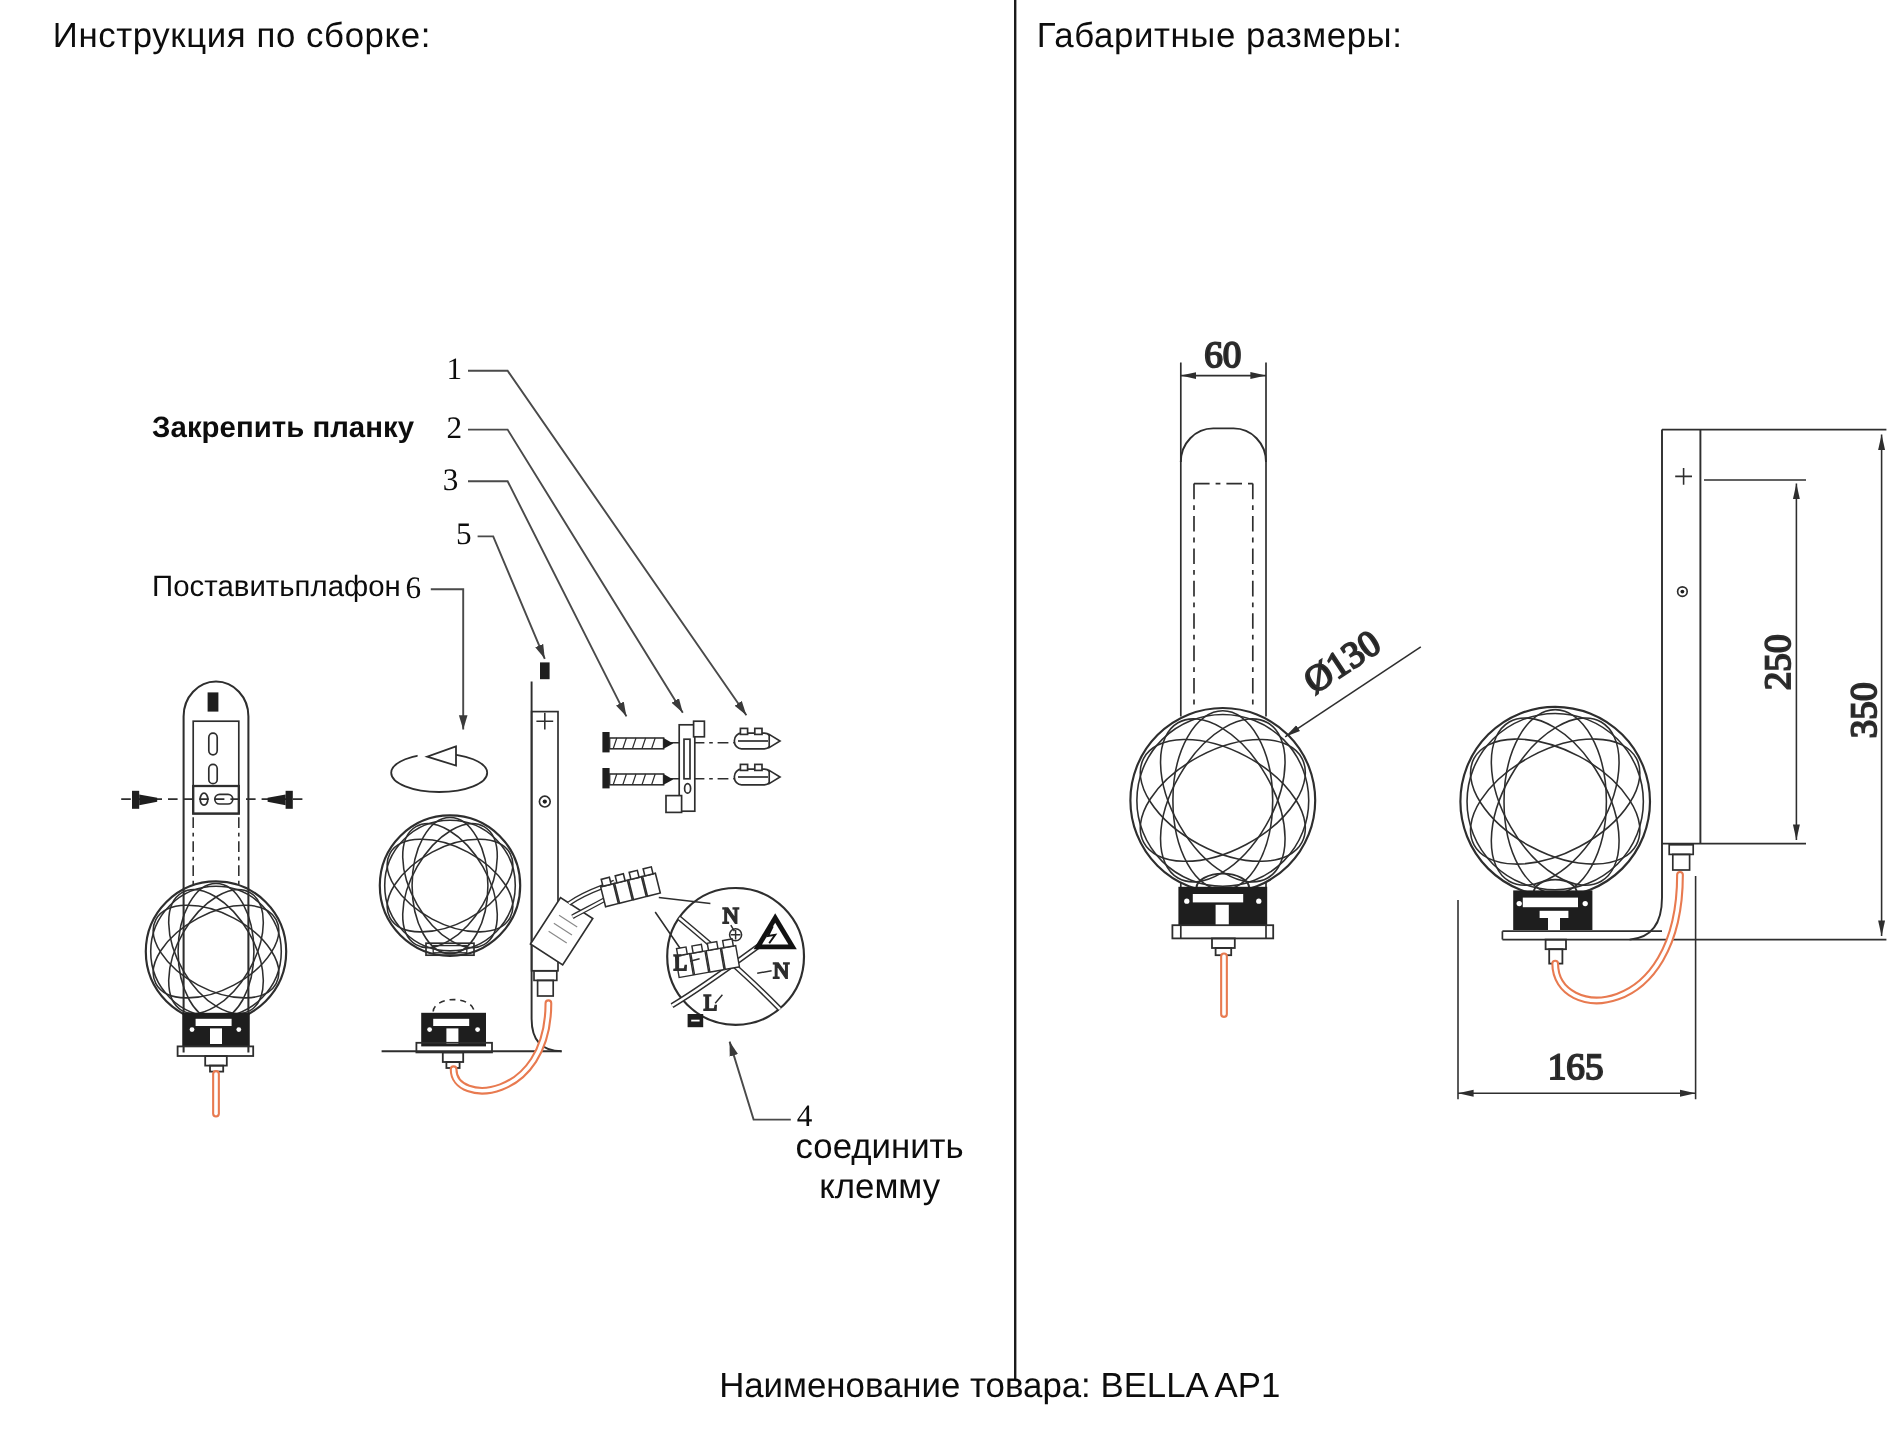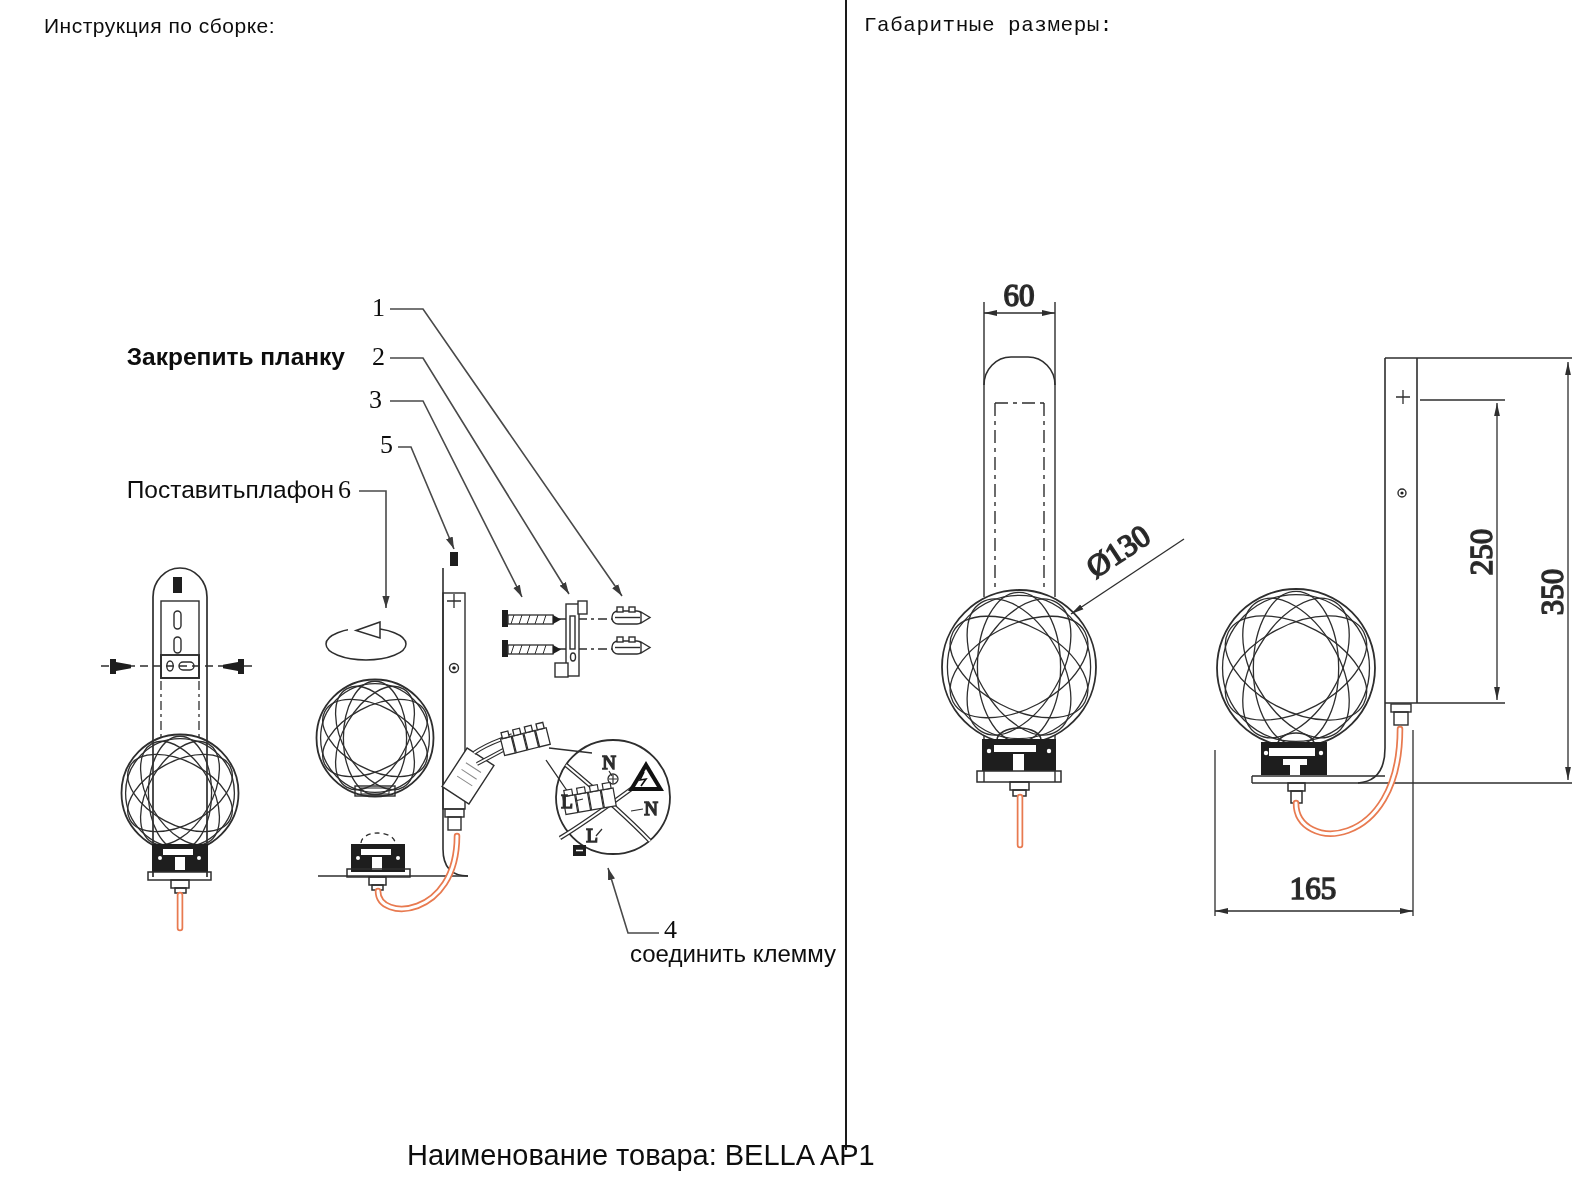--- a/index.html
+++ b/index.html
@@ -1,37 +1,37 @@
 <!DOCTYPE html>
 <html><head>
 <meta charset="utf-8">
 <style>
   html,body{margin:0;padding:0;background:#ffffff;}
   #page{position:relative;width:1574px;height:1192px;background:#ffffff;overflow:hidden;
         font-family:"Liberation Sans", sans-serif;color:#0d0d0d;}
   .abs{position:absolute;}
-  .title{font-size:21px;letter-spacing:0.5px;}
+  .title{font-size:29px;letter-spacing:0.5px;}
   .step-label{font-size:24.5px;white-space:nowrap;}
   .step-num{font-family:"Liberation Serif", serif;font-size:26px;}
-  .callout-label{font-size:24px;text-align:center;width:230px;}
-  .footer{font-size:29px;text-align:left;width:660px;}
+  .callout-label{font-size:29px;text-align:center;width:230px;}
+  .footer{font-size:29px;text-align:right;width:660px;}
   .divider{width:1.6px;background:#1a1a1a;}
   svg text{font-family:"Liberation Serif", serif;fill:#1f1f1f;}
   svg .dimtxt{font-size:31px;}
   svg .wiretxt{font-size:19px;}
 </style>
 </head>
 <body>
 
 <div id="page">
 
   <div class="abs divider" style="left:845px;top:0;height:1150px;"></div>
 
   <div class="abs title" style="left:44px;top:14px;">Инструкция по сборке:</div>
-  <div class="abs title" style="left:864px;top:14px;font-family:Liberation Mono, monospace;">Габаритные размеры:</div>
+  <div class="abs title" style="left:864px;top:14px;">Габаритные размеры:</div>
 
   <div class="abs step-label" style="right:1229px;top:343px;font-weight:bold;">Закрепить планку</div>
   <div class="abs step-label" style="right:1240px;top:476px;">Поставитьплафон</div>
 
   <div class="abs step-num" style="left:372px;top:293px;">1</div>
   <div class="abs step-num" style="left:372px;top:342px;">2</div>
   <div class="abs step-num" style="left:369px;top:385px;">3</div>
   <div class="abs step-num" style="left:380px;top:430px;">5</div>
   <div class="abs step-num" style="left:338px;top:475px;">6</div>
 

